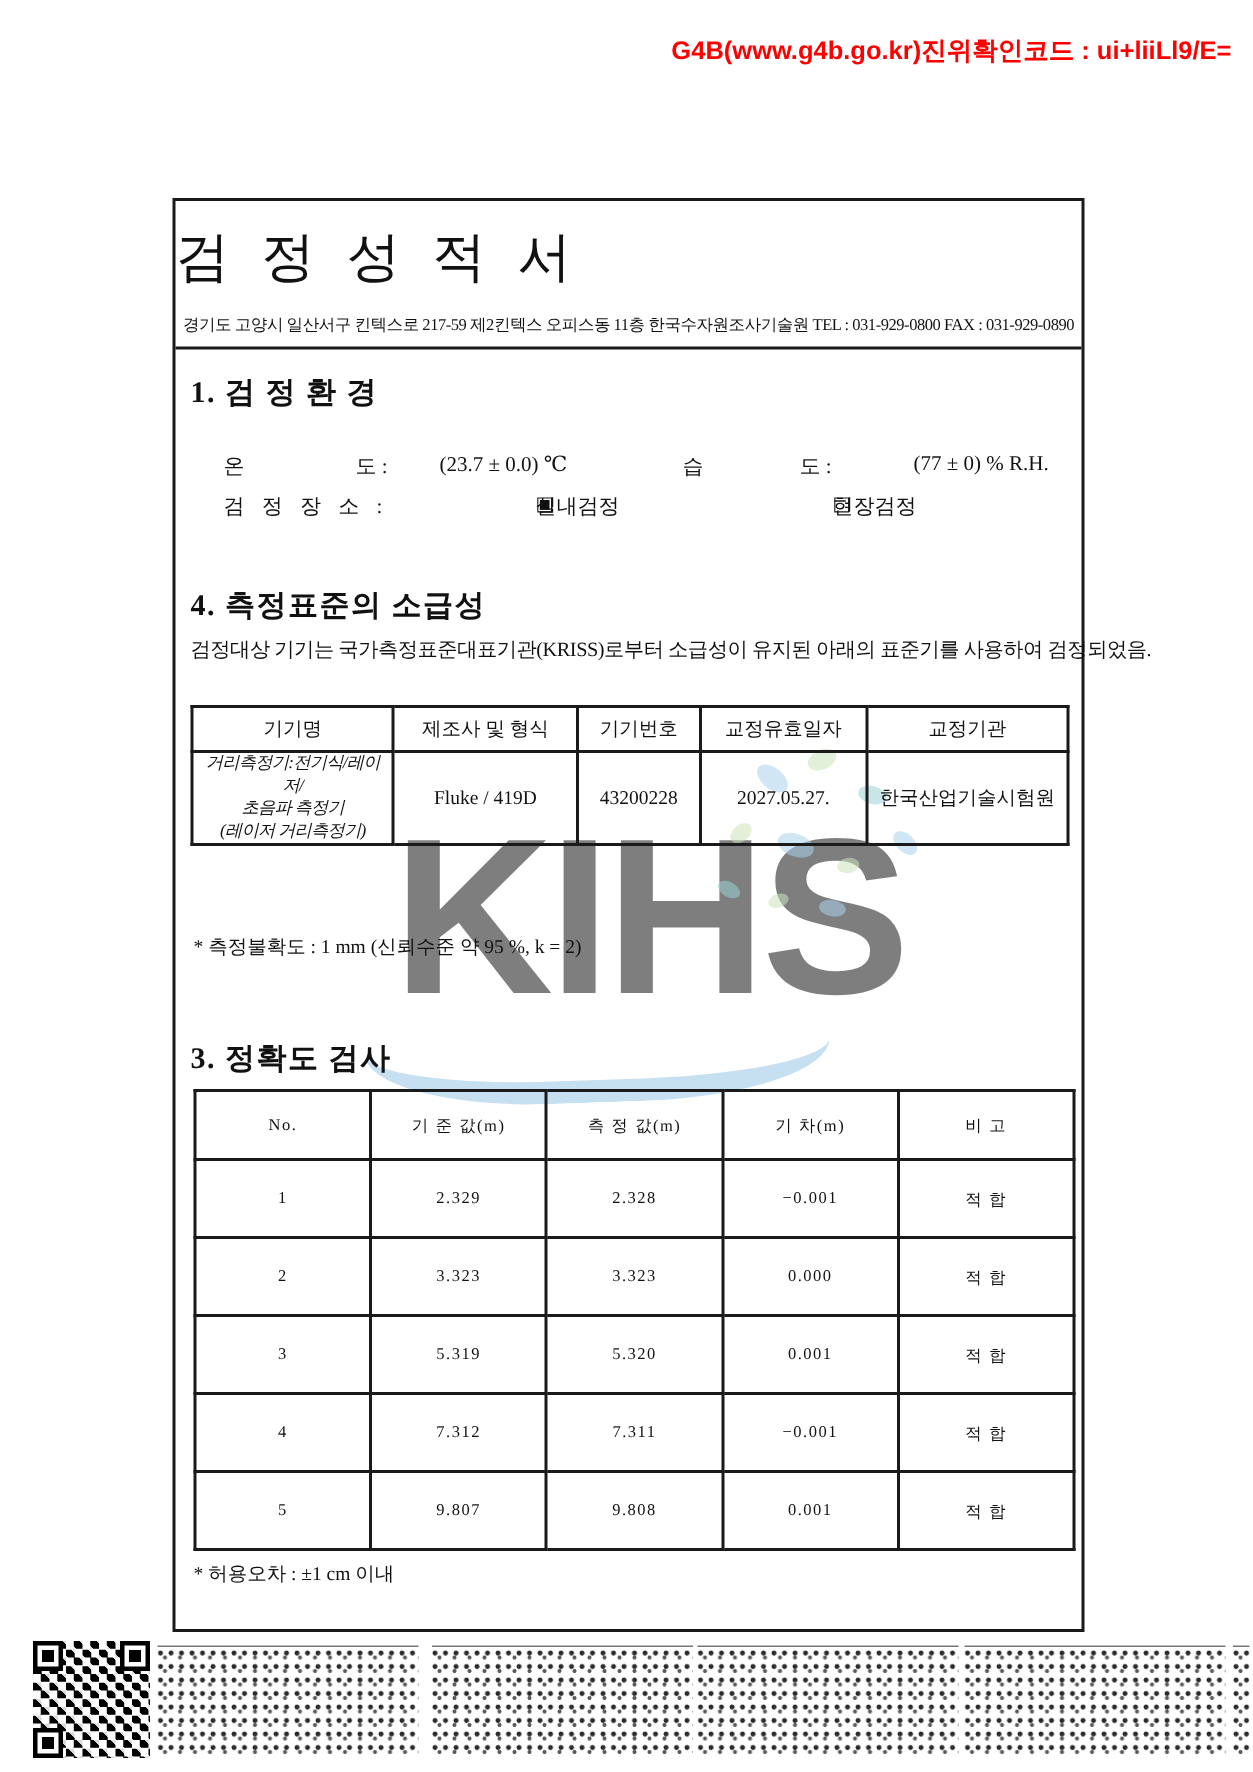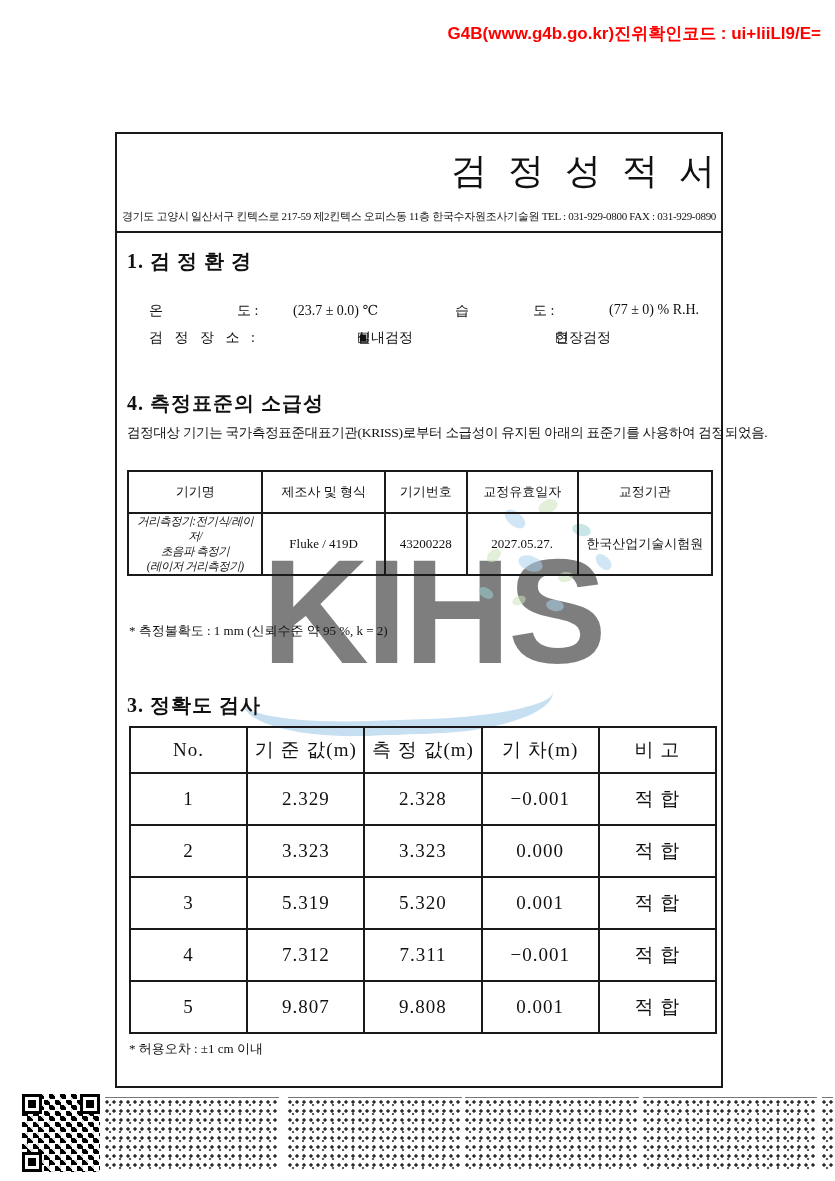--- a/index.html
+++ b/index.html
@@ -31,21 +31,21 @@
   
   .doc-box{
     position:absolute;left:115px;top:132px;width:604px;height:952px;
     border:2px solid #1a1a1a;z-index:1;background:transparent;
   }
   .doc-header{
     position:absolute;top:0;left:0;right:0;height:97px;
     border-bottom:2px solid #1a1a1a;
   }
   .doc-title{
-    margin-top:13px;text-align:right;font-size:36px;letter-spacing:6px;
+    margin-top:13px;text-align:left;font-size:36px;letter-spacing:6px;
     font-weight:400;white-space:nowrap;
   }
   .doc-address{
     position:absolute;bottom:7px;left:0;right:0;text-align:center;
     font-size:11px;white-space:nowrap;letter-spacing:-0.3px;
   }
   .sec-heading{
     position:absolute;left:10px;font-size:20px;font-weight:bold;
     letter-spacing:1px;white-space:nowrap;
   }
@@ -70,28 +70,28 @@
     position:absolute;top:290px;left:10px;right:4px;font-size:13.5px;
     letter-spacing:-0.3px;white-space:nowrap;
   }
   
   table{border-collapse:collapse;table-layout:fixed;position:absolute;}
   th,td{
     border:2px solid #1a1a1a;text-align:center;vertical-align:middle;
     font-size:13px;font-weight:normal;padding:0 2px;white-space:pre-line;
   }
   .table1{top:336px;left:10px;width:586px;}
-  .table1 .hrow{height:42px;}
+  .table1 .hrow{height:30px;}
   .table1 .drow1{height:58px;}
   .table1 .drow2{height:44px;}
   .table1 .cell-small{font-size:11.5px;line-height:1.3;letter-spacing:-0.5px;font-style:italic;}
   .table2{top:592px;left:12px;width:588px;}
   .table2 .hrow{height:46px;}
   .table2 .drow{height:52px;}
-  .table2 td,.table2 th{font-size:19px;letter-spacing:1px;}
+  .table2 td,.table2 th{font-size:11px;letter-spacing:1px;}
   .note{
     position:absolute;left:12px;font-size:13px;white-space:nowrap;
   }
   .note1{top:488px;}
   .note2{top:906px;}
   
   .qr{
     position:absolute;left:22px;top:1094px;width:78px;height:78px;z-index:2;
     background:
       repeating-linear-gradient(45deg, rgba(255,255,255,0) 0 5px, rgba(255,255,255,.85) 5px 8px),

